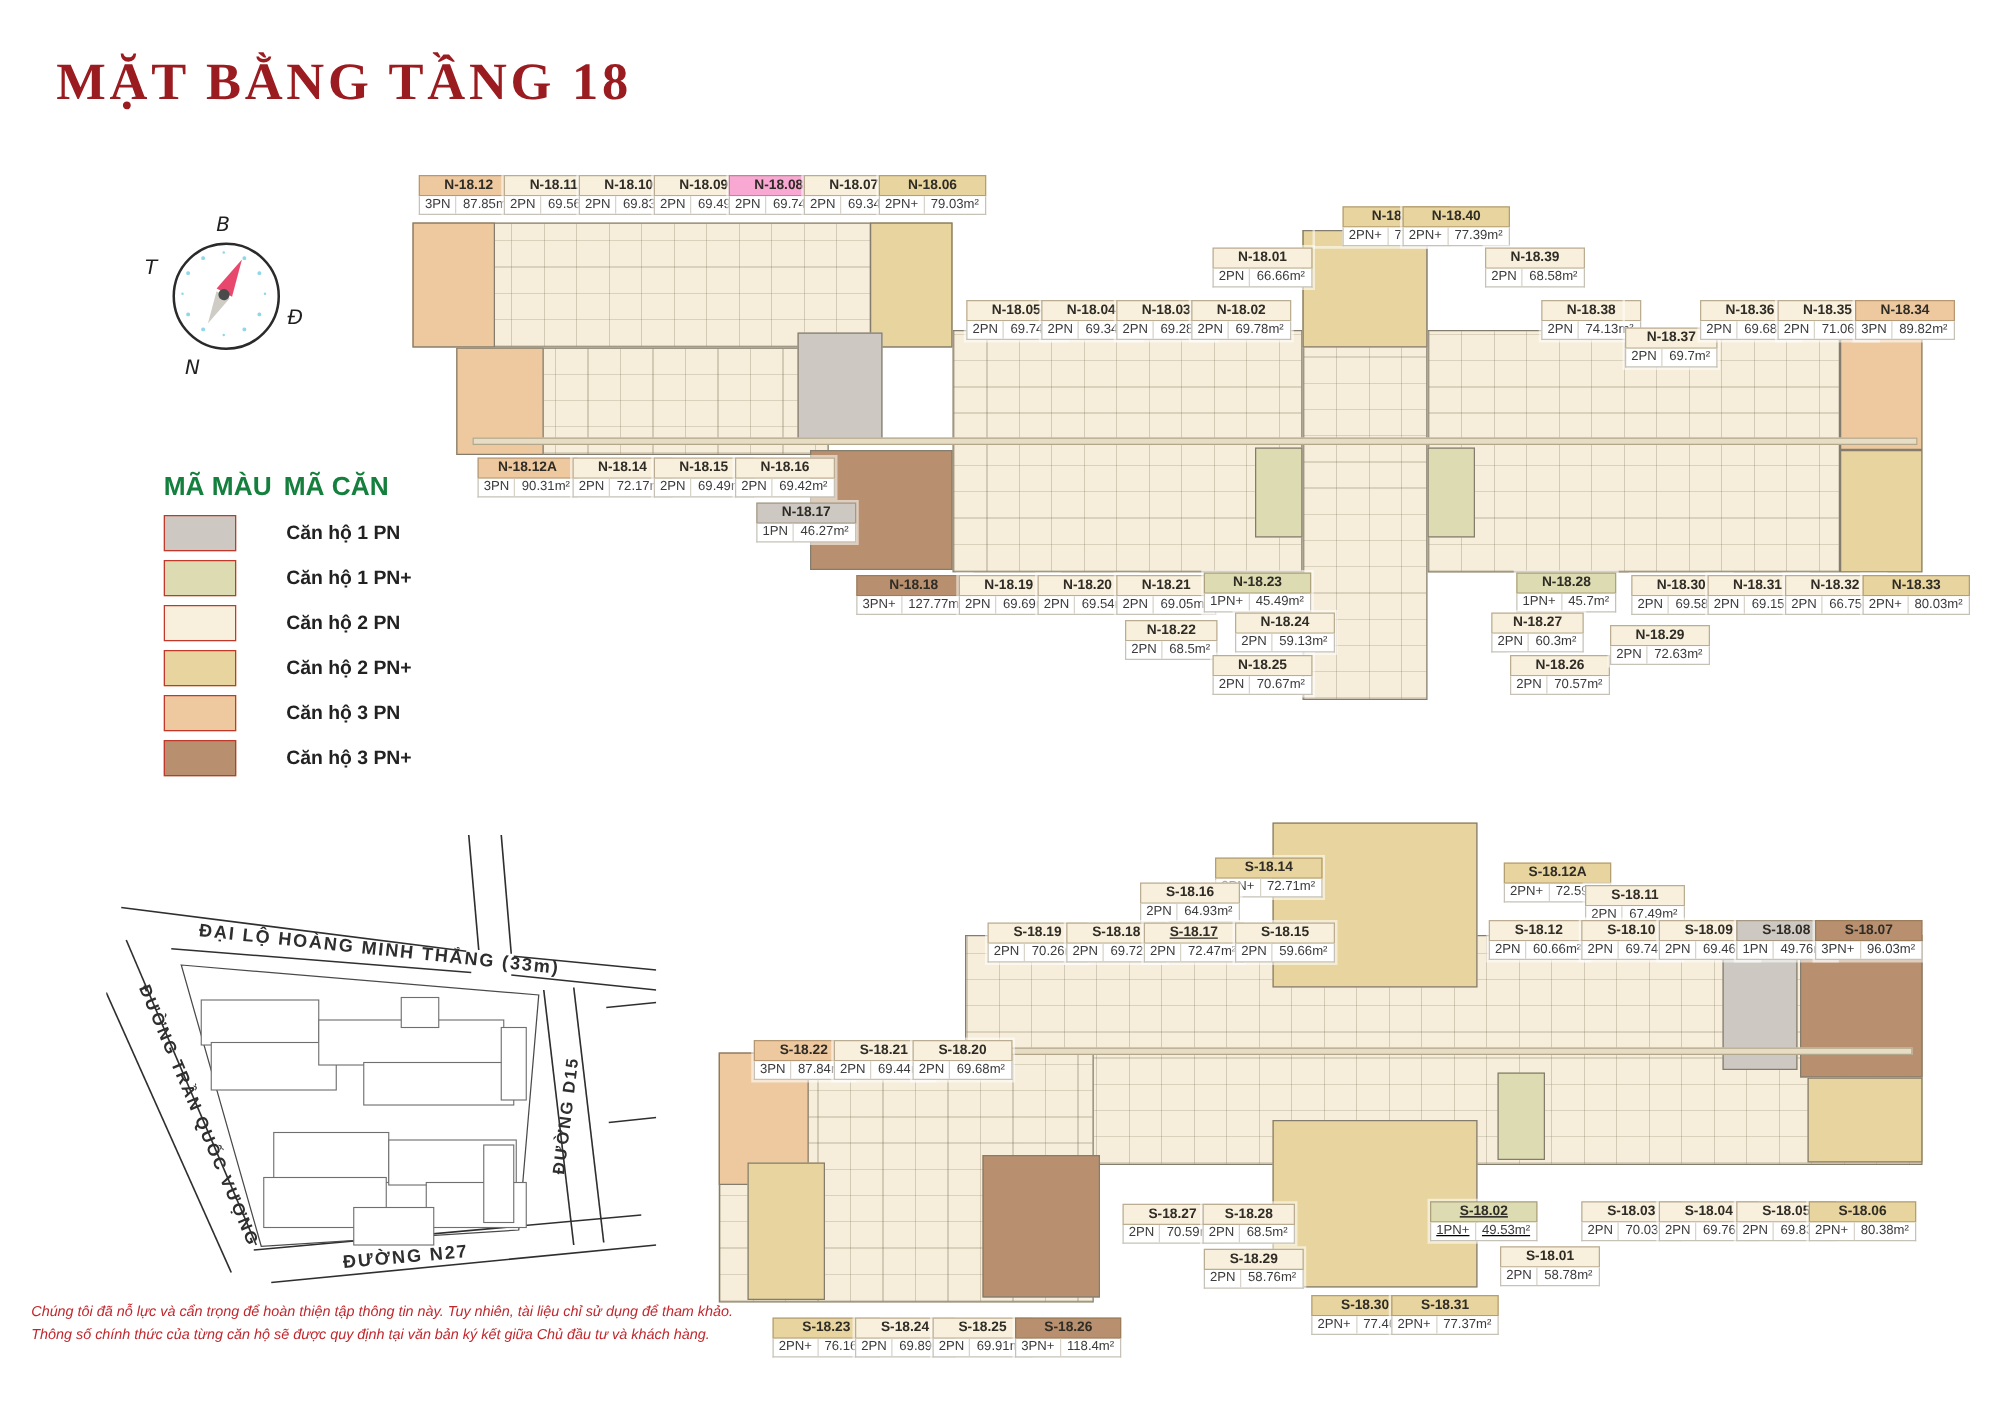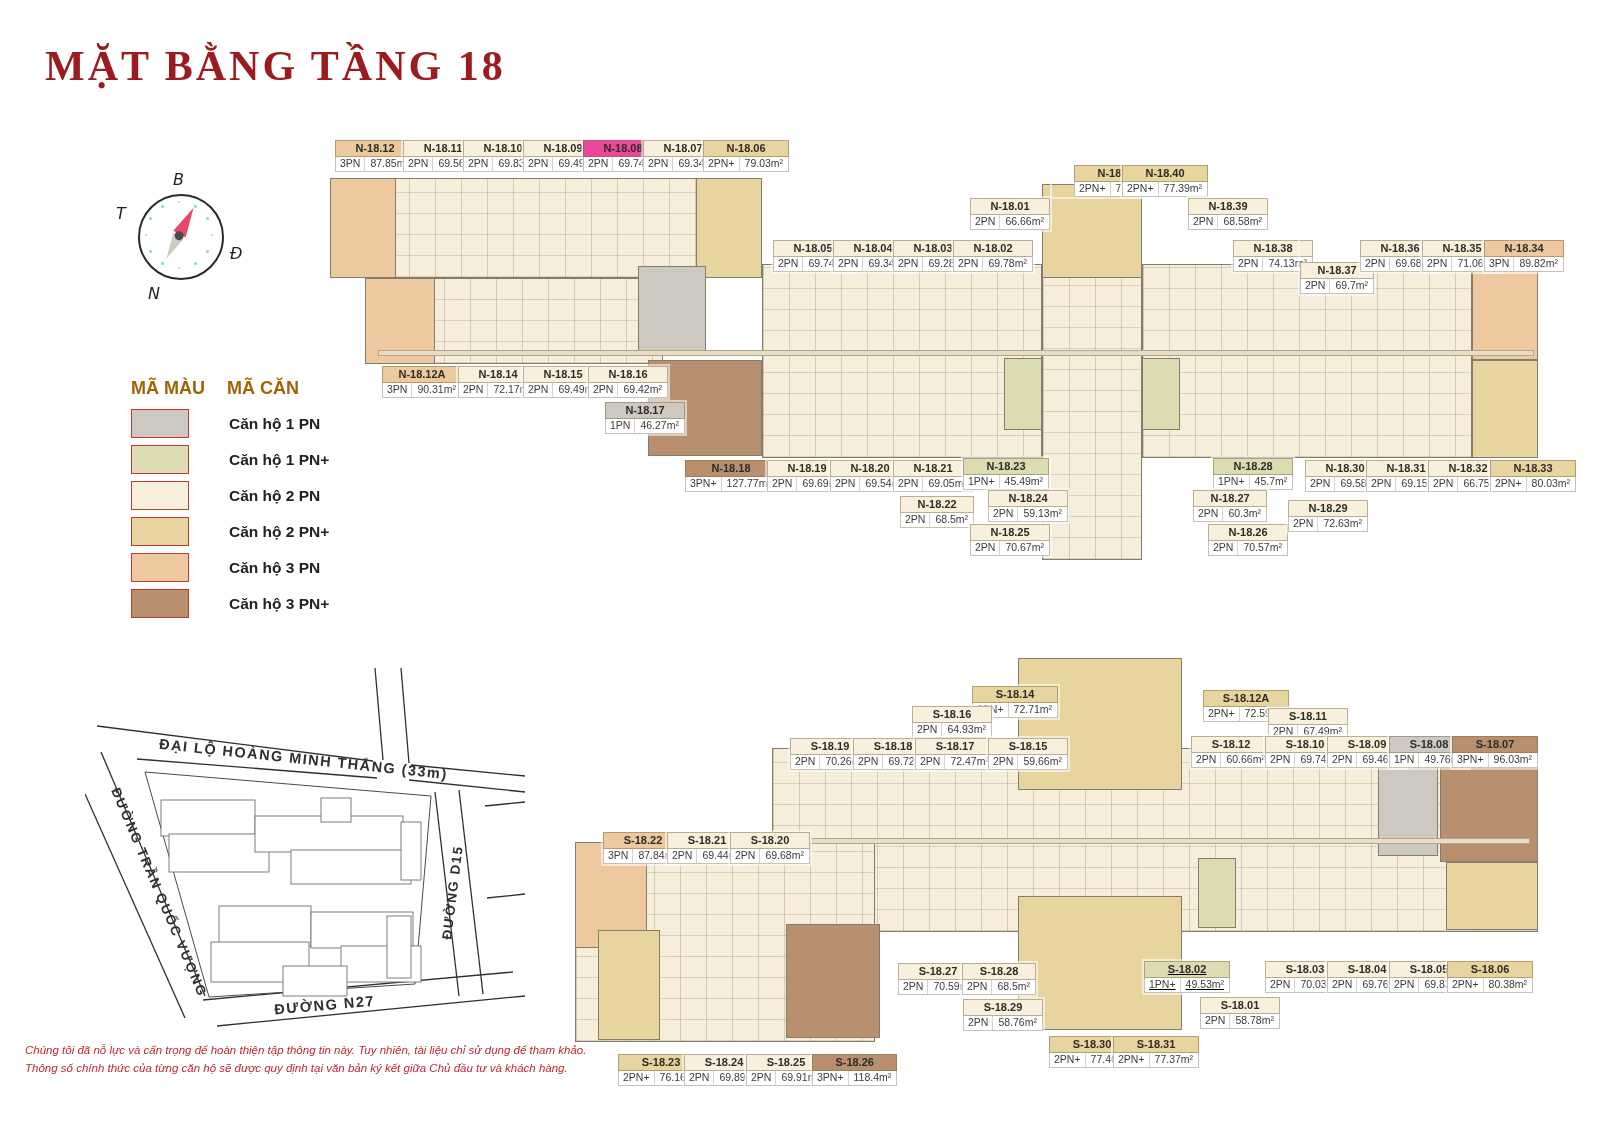--- a/index.html
+++ b/index.html
@@ -24,21 +24,21 @@
                      border-top:26px solid #cfccc6;}
   #compass .hub{position:absolute;left:-4.5px;top:-4.5px;width:9px;height:9px;border-radius:50%;background:#4a4a4a;}
   #compass .pt{position:absolute;font-style:italic;font-size:16px;color:#1f1f1f;font-family:"DejaVu Sans",sans-serif;}
   #compass .pt.b{left:55px;top:-2px;}
   #compass .pt.t{left:-2px;top:32px;}
   #compass .pt.d{left:112px;top:72px;}
   #compass .pt.n{left:30px;top:112px;}
 
   
   #legend{position:absolute;left:131px;top:378px;width:230px;}
-  #legend .hdrs{display:flex;font-size:18px;font-weight:700;color:#a16207;margin-bottom:10px;}
+  #legend .hdrs{display:flex;font-size:21px;font-weight:700;color:#15803d;margin-bottom:10px;}
   #legend .hdrs .h1{width:96px;}
   #legend .legend-row{display:flex;align-items:center;margin-bottom:7px;}
   #legend .sw{width:56px;height:27px;border:1.6px solid #c0392b;margin-right:40px;flex:0 0 auto;}
   #legend .lb{font-size:15.5px;font-weight:600;color:#222;}
 
   
   .blk{position:absolute;background:#f6eedb;border:1.4px solid #847c6c;box-sizing:border-box;z-index:1;}
   .blk.ov{z-index:2;border-width:1.2px;}
   .rooms{background-image:
      repeating-linear-gradient(90deg, rgba(108,94,68,.25) 0px, rgba(108,94,68,.25) 1px, transparent 1px, transparent 26px),
@@ -185,21 +185,21 @@
         </div>
       </div>
       <div class="chip" style="left: 523px; top: 140px;">
         <div class="chip-code" style="background: rgb(248, 240, 221);">N-18.09</div>
         <div class="chip-val">
           <span class="tp">2PN</span>
           <span class="ar">69.49m²</span>
         </div>
       </div>
       <div class="chip" style="left: 583px; top: 140px;">
-        <div class="chip-code" style="background: #ec4899;">N-18.08</div>
+        <div class="chip-code" style="background: #f9a8d4;">N-18.08</div>
         <div class="chip-val">
           <span class="tp">2PN</span>
           <span class="ar">69.74m²</span>
         </div>
       </div>
       <div class="chip" style="left: 643px; top: 140px;">
         <div class="chip-code" style="background: rgb(248, 240, 221);">N-18.07</div>
         <div class="chip-val">
           <span class="tp">2PN</span>
           <span class="ar">69.34m²</span>
@@ -486,21 +486,21 @@
         </div>
       </div>
       <div class="chip" style="left: 853px; top: 738px;">
         <div class="chip-code" style="background: rgb(248, 240, 221);">S-18.18</div>
         <div class="chip-val">
           <span class="tp">2PN</span>
           <span class="ar">69.72m²</span>
         </div>
       </div>
       <div class="chip" style="left: 915px; top: 738px;">
-        <div class="chip-code" style="background: rgb(248, 240, 221);">S-18.17</div>
+        <div class="chip-code" style="background: rgb(248, 240, 221); text-decoration: underline;">S-18.17</div>
         <div class="chip-val">
           <span class="tp">2PN</span>
           <span class="ar">72.47m²</span>
         </div>
       </div>
       <div class="chip" style="left: 988px; top: 738px;">
         <div class="chip-code" style="background: rgb(248, 240, 221);">S-18.15</div>
         <div class="chip-val">
           <span class="tp">2PN</span>
           <span class="ar">59.66m²</span>

